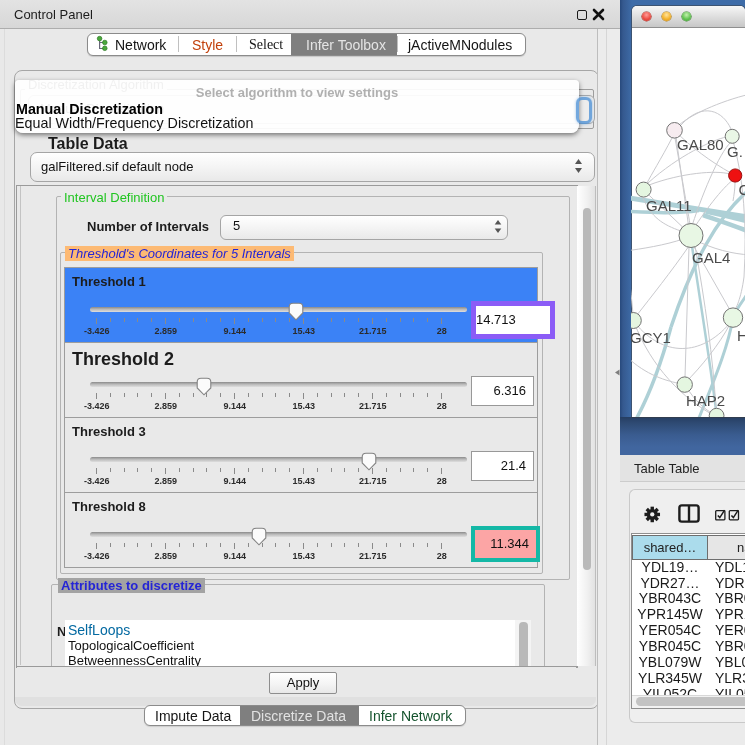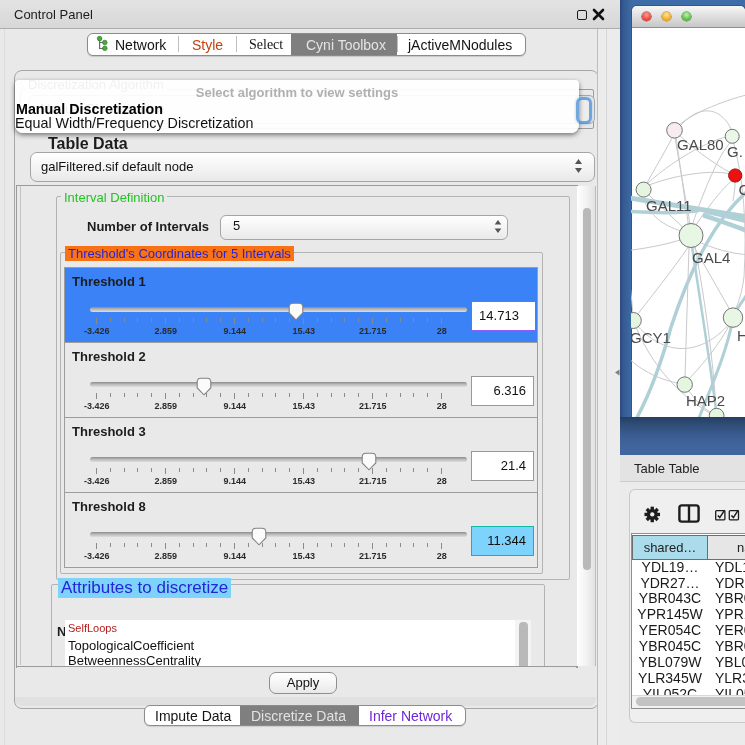--- a/index.html
+++ b/index.html
@@ -31,21 +31,21 @@
 
 <svg class="abs" style="left:96px;top:35px;" width="13" height="17" viewBox="0 0 13 17">
  <path d="M3.6 4 L3.6 14 M3.6 7.5 L8.6 7.5 M3.6 13.5 L8.6 13.5" stroke="#667" stroke-width="1.2" fill="none"></path>
  <circle cx="3.6" cy="3.6" r="2.3" fill="#4aa83c" stroke="#2c7a24" stroke-width="0.7"></circle>
  <circle cx="8.8" cy="7.5" r="2.3" fill="#4aa83c" stroke="#2c7a24" stroke-width="0.7"></circle>
  <circle cx="8.8" cy="13.3" r="2.3" fill="#4aa83c" stroke="#2c7a24" stroke-width="0.7"></circle>
 </svg>
 <div class="abs" style="left:115px;top:37px;font-size:14px;color:#141414;">Network</div>
 <div class="abs" style="left:192px;top:37px;font-size:14px;color:#c2410c;">Style</div>
 <div class="abs" style="left:249px;top:37px;font-size:14px;color:#141414;font-family:Liberation Serif, serif;">Select</div>
-<div class="abs" style="left:306px;top:37px;font-size:14px;color:#e4e4e4;">Cyni Toolbox</div>
+<div class="abs" style="left:306px;top:37px;font-size:14px;color:#e4e4e4;">Infer Toolbox</div>
 <div class="abs" style="left:408px;top:37px;font-size:14px;color:#141414;">jActiveMNodules</div>
 
 <div class="abs" style="left:14px;top:70px;width:583px;height:637px;background:#e9e9e9;border:1px solid #a6a6a6;border-radius:8px;"></div>
 
 <div class="abs" style="left:15px;top:697px;width:581px;height:9px;background:#e0e0e0;border-radius:0 0 7px 7px;"></div>
 
 <div class="abs" style="left:20px;top:89px;width:572px;height:38px;border:1px solid #9d9d9d;border-radius:2px;"></div>
 <div class="abs" style="left:25px;top:77px;background:#e9e9e9;padding:0 3px;font-size:13px;color:#333;">Discretization Algorithm</div>
 
 <div class="abs" style="left:28px;top:95px;width:565px;height:27px;background:#ededed;border:1px solid #a8a8a8;border-radius:6px;"></div>
@@ -71,40 +71,40 @@
 
 <div class="abs bold" style="left:87px;top:219px;font-size:13px;color:#1c1c1c;">Number of Intervals</div>
 <div class="abs" style="left:220px;top:215px;width:286px;height:23px;background:linear-gradient(180deg,#ffffff,#f2f2f2 60%,#e9e9e9);border:1px solid #a5a5a5;border-radius:6px;"></div>
 <div class="abs" style="left:233px;top:218px;font-size:13px;color:#111;">5</div>
 <svg class="abs" style="left:493px;top:219px;" width="10" height="15" viewBox="0 0 10 15">
  <path d="M5 1 L8.3 5.5 L1.7 5.5 Z" fill="#555"></path>
     <path d="M5 14 L8.3 9.5 L1.7 9.5 Z" fill="#555"></path>
 </svg>
 
 <div class="abs" style="left:60px;top:252px;width:481px;height:320px;border:1px solid #b3b3b3;border-radius:2px;"></div>
-<div class="abs" style="left:65px;top:246px;background:#f97316;padding:0 3px;font-size:13px;color:#2525d5;">Threshold's Coordinates for 5 Intervals</div>
+<div class="abs" style="left:65px;top:246px;background:#fdba74;padding:0 3px;font-size:13px;color:#2525d5;font-style:italic;">Threshold's Coordinates for 5 Intervals</div>
 
 <div class="abs" style="left:64px;top:267px;width:472px;height:74px;border:1px solid #9d9d9d;background:#3b82f6;">
  <div class="abs bold" style="left:7px;top:6px;font-size:13px;color:#1c1c1c;">Threshold 1</div>
  <div class="abs" style="left:25px;top:39px;width:377px;height:5px;border-radius:3px;background:linear-gradient(180deg,#8a8a8a,#b9b9b9 45%,#dedede);"></div>
  <div class="abs" style="left:31.2px;top:50px;width:347px;height:4px;background:repeating-linear-gradient(90deg,#8a8a8a 0 1px,transparent 1px 13.8px);"></div>
  <div class="abs" style="left:31.2px;top:50px;width:347px;height:6px;background:repeating-linear-gradient(90deg,#8a8a8a 0 1px,transparent 1px 69px);"></div>
  <div class="abs bold" style="left:31.7px;top:58px;transform:translateX(-50%);font-size:9px;color:#2b2b2b;">-3.426</div>
  <div class="abs bold" style="left:100.7px;top:58px;transform:translateX(-50%);font-size:9px;color:#2b2b2b;">2.859</div>
  <div class="abs bold" style="left:169.7px;top:58px;transform:translateX(-50%);font-size:9px;color:#2b2b2b;">9.144</div>
  <div class="abs bold" style="left:238.7px;top:58px;transform:translateX(-50%);font-size:9px;color:#2b2b2b;">15.43</div>
  <div class="abs bold" style="left:307.7px;top:58px;transform:translateX(-50%);font-size:9px;color:#2b2b2b;">21.715</div>
  <div class="abs bold" style="left:376.7px;top:58px;transform:translateX(-50%);font-size:9px;color:#2b2b2b;">28</div>
  <svg class="abs" style="left:222.8px;top:34px;" width="16" height="19" viewBox="0 0 16 19">
       <path d="M1.2 5 Q1.2 1.2 5 1.2 L11 1.2 Q14.8 1.2 14.8 5 L14.8 11 L8 17.8 L1.2 11 Z" fill="#fbfbfb" stroke="#838383" stroke-width="1.1"></path>
     </svg>
- <div class="abs" style="left:406px;top:33px;width:54px;height:28px;background:#fff;border:1px solid #8b5cf6;font-size:13px;color:#111;text-align:center;line-height:28px;padding-right:9px;">14.713</div>
+ <div class="abs" style="left:406px;top:33px;width:54px;height:28px;background:#fff;border:5px solid #8b5cf6;font-size:13px;color:#111;text-align:left;line-height:28px;padding-right:20px;">14.713</div>
 </div>
 <div class="abs" style="left:64px;top:342px;width:472px;height:74px;border:1px solid #9d9d9d;background:#e9e9e9;">
- <div class="abs bold" style="left:7px;top:6px;font-size:13px;color:#1c1c1c;">Threshold 2</div>
+ <div class="abs bold" style="left:7px;top:6px;font-size:18px;color:#1c1c1c;">Threshold 2</div>
  <div class="abs" style="left:25px;top:39px;width:377px;height:5px;border-radius:3px;background:linear-gradient(180deg,#8a8a8a,#b9b9b9 45%,#dedede);"></div>
  <div class="abs" style="left:31.2px;top:50px;width:347px;height:4px;background:repeating-linear-gradient(90deg,#8a8a8a 0 1px,transparent 1px 13.8px);"></div>
  <div class="abs" style="left:31.2px;top:50px;width:347px;height:6px;background:repeating-linear-gradient(90deg,#8a8a8a 0 1px,transparent 1px 69px);"></div>
  <div class="abs bold" style="left:31.7px;top:58px;transform:translateX(-50%);font-size:9px;color:#2b2b2b;">-3.426</div>
  <div class="abs bold" style="left:100.7px;top:58px;transform:translateX(-50%);font-size:9px;color:#2b2b2b;">2.859</div>
  <div class="abs bold" style="left:169.7px;top:58px;transform:translateX(-50%);font-size:9px;color:#2b2b2b;">9.144</div>
  <div class="abs bold" style="left:238.7px;top:58px;transform:translateX(-50%);font-size:9px;color:#2b2b2b;">15.43</div>
  <div class="abs bold" style="left:307.7px;top:58px;transform:translateX(-50%);font-size:9px;color:#2b2b2b;">21.715</div>
  <div class="abs bold" style="left:376.7px;top:58px;transform:translateX(-50%);font-size:9px;color:#2b2b2b;">28</div>
  <svg class="abs" style="left:130.6px;top:34px;" width="16" height="19" viewBox="0 0 16 19">
@@ -135,43 +135,43 @@
  <div class="abs" style="left:31.2px;top:50px;width:347px;height:6px;background:repeating-linear-gradient(90deg,#8a8a8a 0 1px,transparent 1px 69px);"></div>
  <div class="abs bold" style="left:31.7px;top:58px;transform:translateX(-50%);font-size:9px;color:#2b2b2b;">-3.426</div>
  <div class="abs bold" style="left:100.7px;top:58px;transform:translateX(-50%);font-size:9px;color:#2b2b2b;">2.859</div>
  <div class="abs bold" style="left:169.7px;top:58px;transform:translateX(-50%);font-size:9px;color:#2b2b2b;">9.144</div>
  <div class="abs bold" style="left:238.7px;top:58px;transform:translateX(-50%);font-size:9px;color:#2b2b2b;">15.43</div>
  <div class="abs bold" style="left:307.7px;top:58px;transform:translateX(-50%);font-size:9px;color:#2b2b2b;">21.715</div>
  <div class="abs bold" style="left:376.7px;top:58px;transform:translateX(-50%);font-size:9px;color:#2b2b2b;">28</div>
  <svg class="abs" style="left:185.8px;top:34px;" width="16" height="19" viewBox="0 0 16 19">
       <path d="M1.2 5 Q1.2 1.2 5 1.2 L11 1.2 Q14.8 1.2 14.8 5 L14.8 11 L8 17.8 L1.2 11 Z" fill="#fbfbfb" stroke="#838383" stroke-width="1.1"></path>
     </svg>
- <div class="abs" style="left:406px;top:33px;width:54px;height:28px;background:#7dd3fc;border:1px solid #14b8a6;font-size:13px;color:#111;text-align:right;line-height:28px;padding-right:7px;">11.344</div>
+ <div class="abs" style="left:406px;top:33px;width:54px;height:28px;background:#fca5a5;border:4px solid #14b8a6;font-size:13px;color:#111;text-align:right;line-height:28px;padding-right:7px;">11.344</div>
 </div>
 
 <div class="abs" style="left:51px;top:584px;width:492px;height:100px;border:1px solid #b3b3b3;border-radius:2px;"></div>
-<div class="abs" style="left:58px;top:578px;background:#7dd3fc;padding:0 3px;font-size:17px;color:#2525d5;">Attributes to discretize</div>
+<div class="abs" style="left:58px;top:578px;background:#a3a3a3;padding:0 3px;font-size:13px;color:#2525d5;font-weight:bold;">Attributes to discretize</div>
 <div class="abs bold" style="left:57px;top:624px;font-size:13px;color:#1c1c1c;">Numerical Attributes</div>
 <div class="abs" style="left:65px;top:620px;width:450px;height:46px;background:#ffffff;"></div>
 <div class="abs" style="left:515px;top:620px;width:16px;height:46px;background:#f4f4f4;"></div>
 <div class="abs" style="left:519px;top:622px;width:9px;height:60px;background:#b9b9b9;border-radius:4px;"></div>
-<div class="abs" style="left:68px;top:622px;font-size:11px;color:#b91c1c;">SelfLoops</div>
+<div class="abs" style="left:68px;top:622px;font-size:14px;color:#0369a1;">SelfLoops</div>
 <div class="abs" style="left:68px;top:638px;font-size:13px;color:#111;">TopologicalCoefficient</div>
 <div class="abs" style="left:68px;top:653px;font-size:13px;color:#111;">BetweennessCentrality</div>
 
 <div class="abs" style="left:17px;top:666px;width:559px;height:30px;background:#e9e9e9;"></div>
 <div class="abs" style="left:16px;top:666px;width:561px;height:1px;background:#9a9a9a;"></div>
 
-<div class="abs" style="left:269px;top:672px;width:66px;height:20px;background:linear-gradient(180deg,#ffffff,#f4f4f4 55%,#e8e8e8);border:1px solid #8e8e8e;border-radius:7px;text-align:center;font-size:13px;color:#111;line-height:19px;">Apply</div>
+<div class="abs" style="left:269px;top:672px;width:66px;height:20px;background:linear-gradient(180deg,#ffffff,#f4f4f4 55%,#e8e8e8);border:1px solid #8e8e8e;border-radius:2px;text-align:center;font-size:13px;color:#111;line-height:19px;">Apply</div>
 
 <div class="abs" style="left:144px;top:705px;width:320px;height:19px;background:#fff;border:1px solid #8b8b8b;border-radius:6px;box-shadow:0 1px 1px rgba(0,0,0,0.12);"></div>
 <div class="abs" style="left:240px;top:705px;width:119px;height:19px;background:#7f7f7f;border-top:1px solid #8b8b8b;border-bottom:1px solid #8b8b8b;"></div>
 <div class="abs" style="left:155px;top:708px;font-size:14px;color:#141414;">Impute Data</div>
 <div class="abs" style="left:251px;top:708px;font-size:14px;color:#e2e2e2;">Discretize Data</div>
-<div class="abs" style="left:369px;top:708px;font-size:14px;color:#6d28d9;">Infer Network</div>
+<div class="abs" style="left:369px;top:708px;font-size:14px;color:#14532d;">Infer Network</div>
 
 <div class="abs" style="left:15px;top:80px;width:564px;height:53px;background:rgba(255,255,255,0.93);border-radius:4px 4px 8px 8px;box-shadow:0 2px 5px rgba(0,0,0,0.5);"></div>
 <div class="abs" style="left:15px;top:85px;width:564px;height:15px;text-align:center;font-size:13px;font-weight:bold;color:#b0b0b0;">Select algorithm to view settings</div>
 <div class="abs bold" style="left:16px;top:101px;font-size:14.3px;color:#000;">Manual Discretization</div>
 <div class="abs" style="left:15px;top:115px;font-size:14.3px;color:#111;">Equal Width/Frequency Discretization</div>
 
 <div class="abs" style="left:576px;top:97px;width:10px;height:21px;border:3px solid rgba(80,146,214,0.8);border-radius:6px;box-shadow:0 0 3px rgba(80,146,214,0.55);"></div>
 
 <div class="abs" style="left:597px;top:29px;width:23px;height:716px;background:#ececec;"></div>
 <div class="abs" style="left:597px;top:29px;width:1px;height:716px;background:#bdbdbd;"></div>

